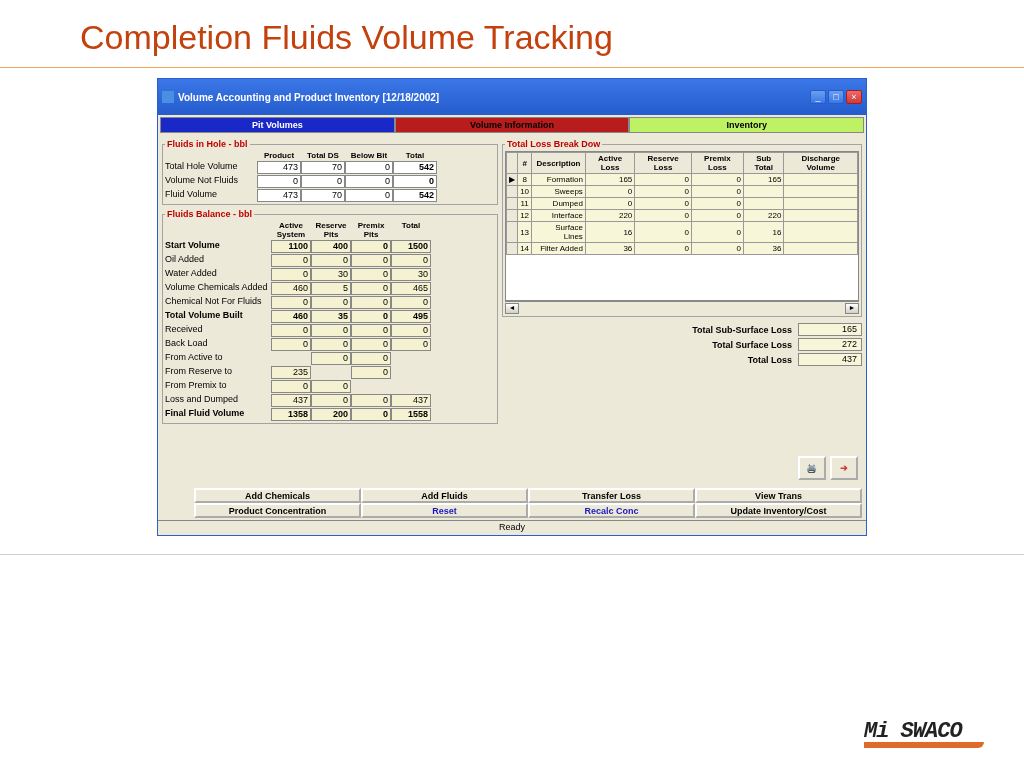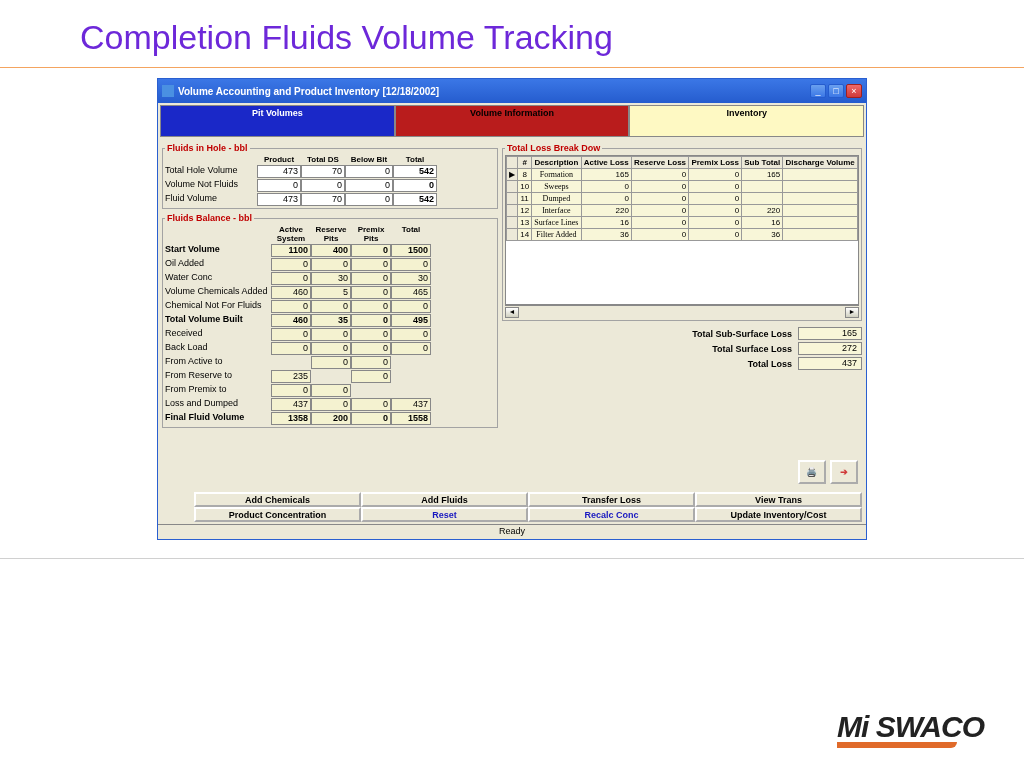--- a/index.html
+++ b/index.html
@@ -8,56 +8,56 @@
     font-family: "Segoe UI", Tahoma, Arial, sans-serif;
     background: #fff;
     width: 1024px;
     height: 768px;
     overflow: hidden;
     position: relative;
   }
   .slide-title {
     font-size: 34px;
     font-weight: 400;
-    color: #6d28d9;
+    color: #c2410c;
     padding: 18px 0 4px 80px;
   }
   .slide-divider {
     height: 1px;
     background: #f4a460;
     margin: 6px 0 10px 0;
   }
 
   .app-window {
     width: 710px;
     margin: 0 auto;
     font-family: Tahoma, Arial, sans-serif;
     font-size: 9px;
     border: 1px solid #2a5fd0;
     background: #ece9d8;
   }
   .titlebar {
     background: linear-gradient(#3b77e6, #255cce);
     color: #fff;
-    height: 24px;
+    height: 36px;
     display: flex;
     align-items: center;
     padding: 0 4px;
   }
   .titlebar .icon { width: 12px; height: 12px; background: #4a90e2; margin-right: 4px; }
   .titlebar-text { flex: 1; font-weight: bold; font-size: 10px; }
   .winbtns { display: flex; gap: 2px; }
   .winbtn { width: 16px; height: 14px; background: linear-gradient(#6aa0ef,#3b77e6); border: 1px solid #255cce; border-radius: 2px; text-align: center; line-height: 12px; color: #fff; font-size: 9px; }
   .winbtn.close { background: linear-gradient(#ef6a6a,#d03a3a); border-color: #a02020; }
 
-  .tabs { display: flex; height: 32px; margin: 2px; }
+  .tabs { display: flex; height: 16px; margin: 2px; }
   .tab { flex: 1; text-align: center; font-size: 9px; line-height: 14px; border: 1px solid #888; }
   .tab.t1 { background: #1a28c8; color: #fff; font-weight: bold; }
   .tab.t2 { background: #b91c1c; color: #000; font-weight: bold; }
-  .tab.t3 { background: #fef9c3; color: #000; font-weight: bold; }
+  .tab.t3 { background: #bef264; color: #000; font-weight: bold; }
 
   .panel-body { display: flex; padding: 2px 4px 2px 4px; }
   .left-col { width: 48%; }
   .right-col { width: 52%; padding-left: 4px; }
 
   fieldset.grp {
     border: 1px solid #a3a3a3;
     margin: 2px 0 4px 0;
     padding: 2px 2px 2px 2px;
   }
@@ -82,21 +82,21 @@
 
   .fb-grid { grid-template-columns: 106px 40px 40px 40px 40px; row-gap: 1px; }
   .fb-grid .hd { font-weight: bold; text-align: center; font-size: 8px; }
   .fb-grid .lab { font-size: 9px; white-space: nowrap; }
 
   
   .loss-table { width: 100%; border-collapse: collapse; background: #fff; font-size: 8px; }
   .loss-table th, .loss-table td { border: 1px solid #999; padding: 1px 2px; }
   .loss-table th { background: #ece9d8; font-weight: bold; text-align: center; font-size: 8px; }
   .loss-table td { background: #f8f6d8; text-align: right; height: 12px; }
-  .loss-table td.desc { text-align: center; font-family: Liberation Serif, serif; }
+  .loss-table td.desc { text-align: right; }
   .loss-table td.num { text-align: center; }
   .rowhdr { width: 10px; background: #ece9d8 !important; }
 
   .scroll-area { border: 1px solid #888; background: #fff; height: 150px; }
   .scroll-bottom { height: 13px; background: #ece9d8; border-top: 1px solid #888; display: flex; align-items: center; }
   .sb-arrow { width: 14px; height: 11px; background: linear-gradient(#fff,#d0d0c0); border: 1px solid #888; text-align: center; font-size: 7px; }
 
   .totals { margin-top: 6px; }
   .tot-row { display: flex; justify-content: flex-end; align-items: center; margin: 2px 0; }
   .tot-row .tlab { font-size: 9px; font-weight: bold; margin-right: 6px; }
@@ -107,21 +107,21 @@
 
   .button-rows { padding: 2px 4px 2px 4px; margin-left: 32px; }
   .brow { display: flex; }
   .bcell { flex: 1; border: 2px outset #fff; background: #ece9d8; height: 15px; text-align: center; font-size: 9px; font-weight: bold; line-height: 13px; }
   .bcell.blue { color: #1818c0; }
 
   .statusbar { border-top: 1px solid #888; height: 15px; text-align: center; font-size: 9px; line-height: 13px; }
 
   .bottom-divider { height: 1px; background: #d0d0d0; margin-top: 18px; }
   .logo { position: absolute; right: 40px; bottom: 20px; }
-  .logo-text { font-family: Liberation Sans, sans-serif; font-size: 30px; font-weight: 900; font-style: italic; color: #222; letter-spacing: -1px; }
+  .logo-text { font-family: Liberation Mono, monospace; font-size: 22px; font-weight: 900; font-style: italic; color: #222; letter-spacing: -1px; }
   .logo-swoosh { width: 120px; height: 6px; background: linear-gradient(90deg, #e06a2a, #e06a2a); border-radius: 0 0 50px 0; margin-top: -2px; }
 </style>
 </head>
 <body>
 
 <div class="slide-title">Completion Fluids Volume Tracking</div>
 <div class="slide-divider"></div>
 
 <div class="app-window">
   <div class="titlebar">
@@ -183,21 +183,21 @@
         <div class="lab" style="font-weight: bold;">Start Volume</div>
             <div class="cell-in ro b">1100</div>
             <div class="cell-in ro b">400</div>
             <div class="cell-in ro b">0</div>
             <div class="cell-in ro b">1500</div>
             <div class="lab">Oil Added</div>
             <div class="cell-in ro">0</div>
             <div class="cell-in ro">0</div>
             <div class="cell-in ro">0</div>
             <div class="cell-in ro">0</div>
-            <div class="lab">Water Conc</div>
+            <div class="lab">Water Added</div>
             <div class="cell-in ro">0</div>
             <div class="cell-in ro">30</div>
             <div class="cell-in ro">0</div>
             <div class="cell-in ro">30</div>
             <div class="lab">Volume Chemicals Added</div>
             <div class="cell-in ro">460</div>
             <div class="cell-in ro">5</div>
             <div class="cell-in ro">0</div>
             <div class="cell-in ro">465</div>
             <div class="lab">Chemical Not For  Fluids</div>

